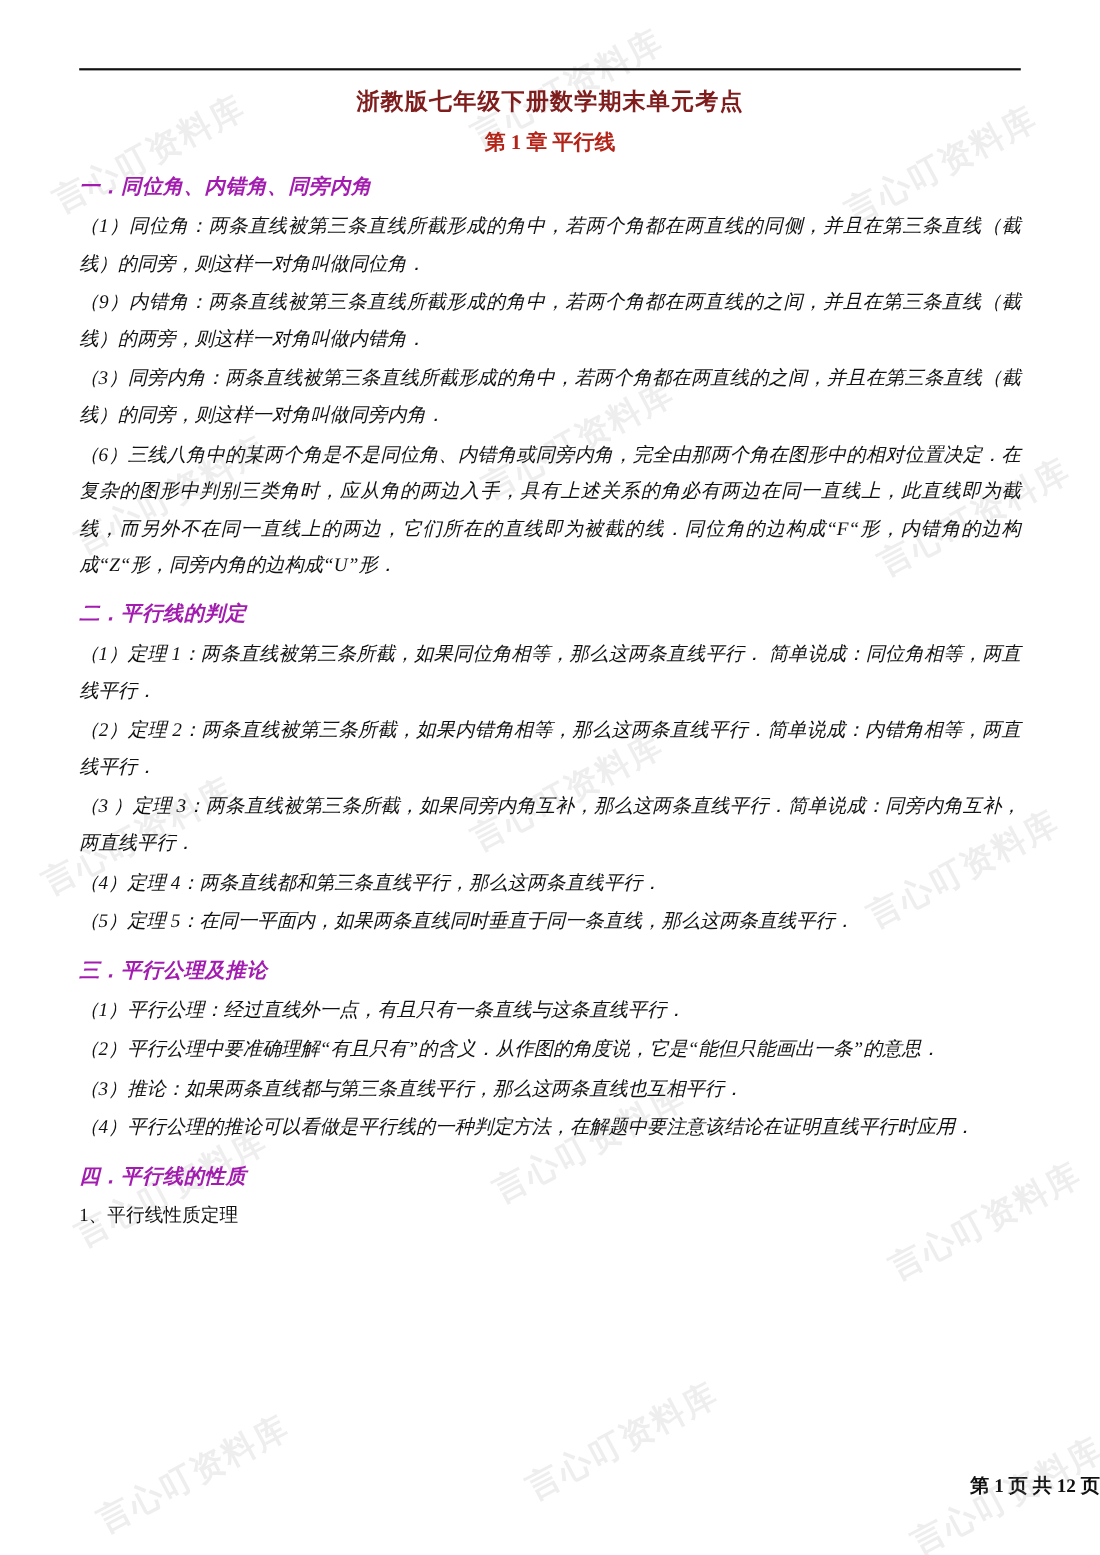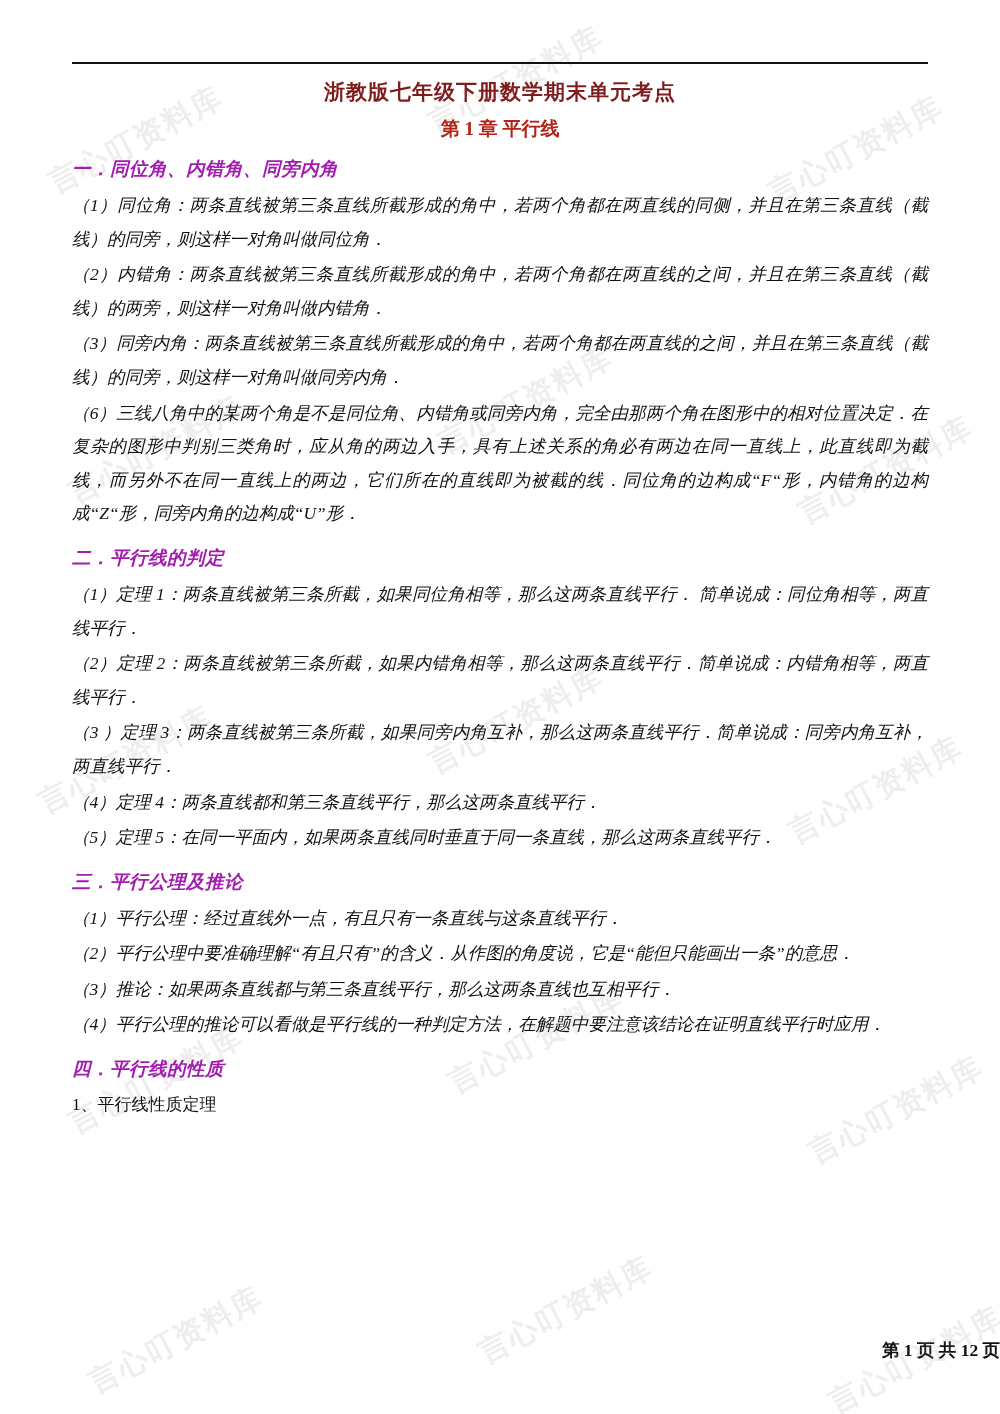--- a/index.html
+++ b/index.html
@@ -121,21 +121,21 @@
   </div>
 
   <div class="content">
     <div class="top-rule"></div>
 
     <div class="doc-title">浙教版七年级下册数学期末单元考点</div>
     <div class="doc-subtitle">第 1 章  平行线</div>
 
     <div class="section-head">一．同位角、内错角、同旁内角</div>
     <p class="para">（1）同位角：两条直线被第三条直线所截形成的角中，若两个角都在两直线的同侧，并且在第三条直线（截线）的同旁，则这样一对角叫做同位角．</p>
-    <p class="para">（2）内错角：两条直线被第三条直线所截形成的角中，若两个角都在两直线的之间，并且在第三条直线（截线）的两旁，则这样一对角叫做内错角．</p>
+    <p class="para">（9）内错角：两条直线被第三条直线所截形成的角中，若两个角都在两直线的之间，并且在第三条直线（截线）的两旁，则这样一对角叫做内错角．</p>
     <p class="para">（3）同旁内角：两条直线被第三条直线所截形成的角中，若两个角都在两直线的之间，并且在第三条直线（截线）的同旁，则这样一对角叫做同旁内角．</p>
     <p class="para">（6）三线八角中的某两个角是不是同位角、内错角或同旁内角，完全由那两个角在图形中的相对位置决定．在复杂的图形中判别三类角时，应从角的两边入手，具有上述关系的角必有两边在同一直线上，此直线即为截线，而另外不在同一直线上的两边，它们所在的直线即为被截的线．同位角的边构成“F“形，内错角的边构成“Z“形，同旁内角的边构成“U”形．</p>
 
     <div class="section-head">二．平行线的判定</div>
     <p class="para">（1）定理 1：两条直线被第三条所截，如果同位角相等，那么这两条直线平行． 简单说成：同位角相等，两直线平行．</p>
     <p class="para">（2）定理 2：两条直线被第三条所截，如果内错角相等，那么这两条直线平行．简单说成：内错角相等，两直线平行．</p>
     <p class="para">（3 ）定理 3：两条直线被第三条所截，如果同旁内角互补，那么这两条直线平行．简单说成：同旁内角互补，两直线平行．</p>
     <p class="para">（4）定理 4：两条直线都和第三条直线平行，那么这两条直线平行．</p>
     <p class="para">（5）定理 5：在同一平面内，如果两条直线同时垂直于同一条直线，那么这两条直线平行．</p>
 

